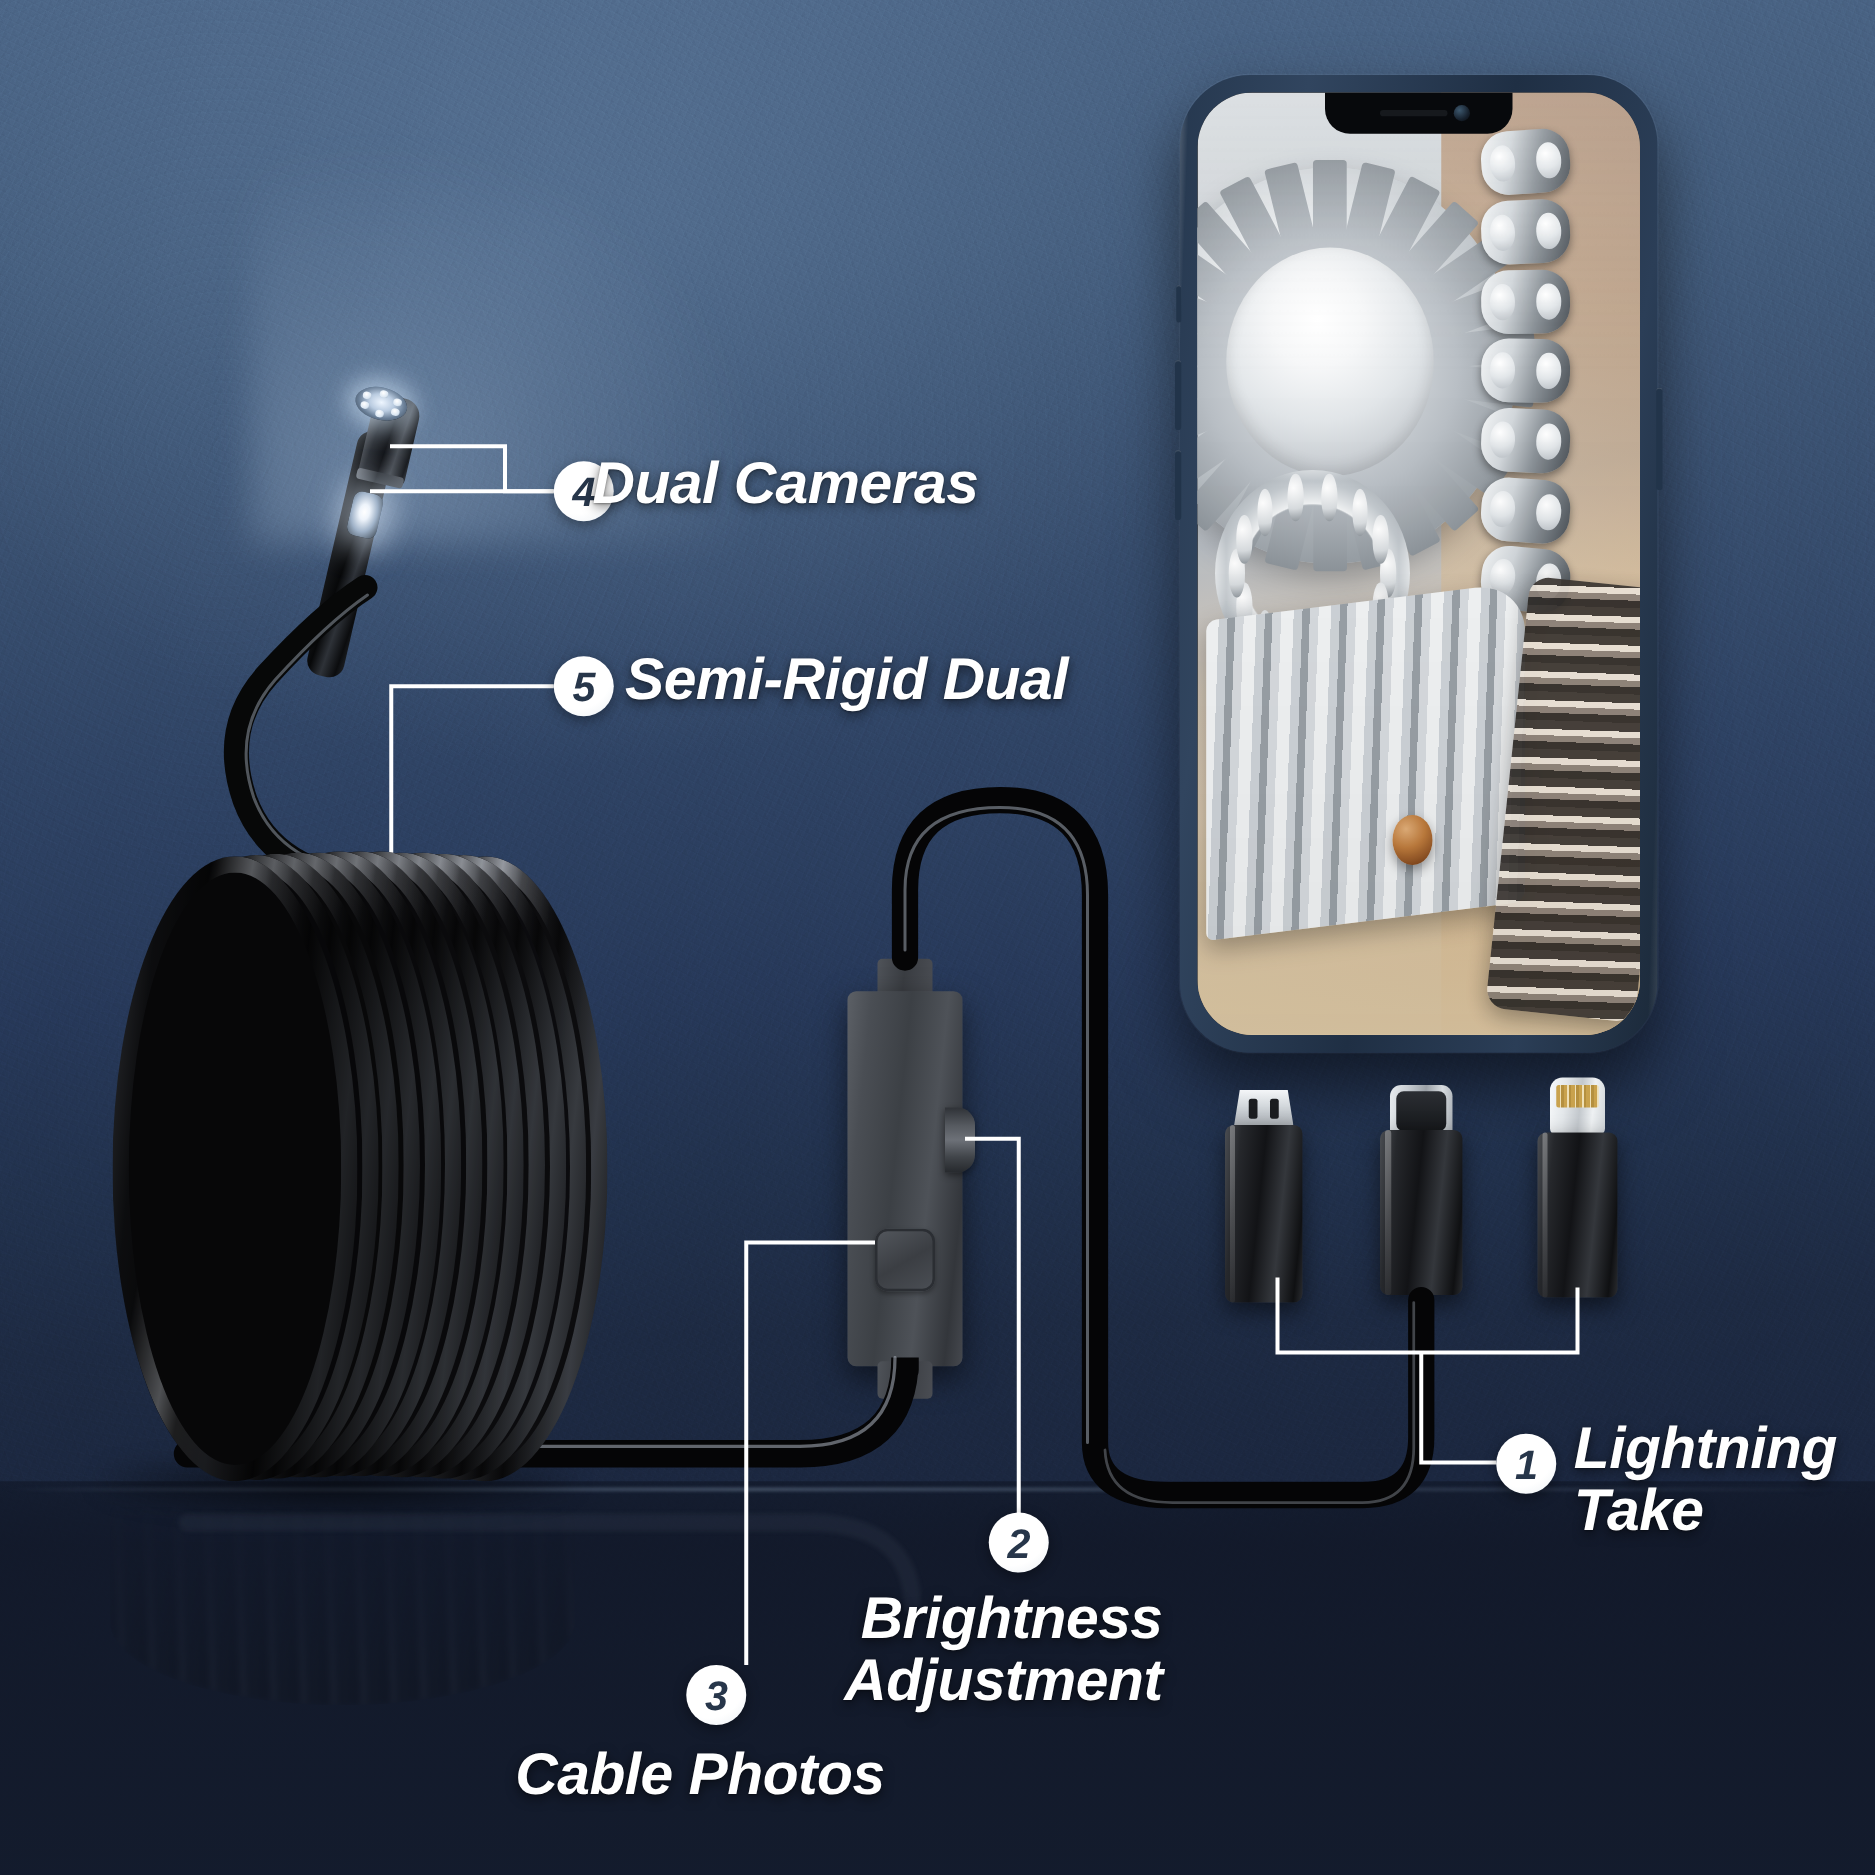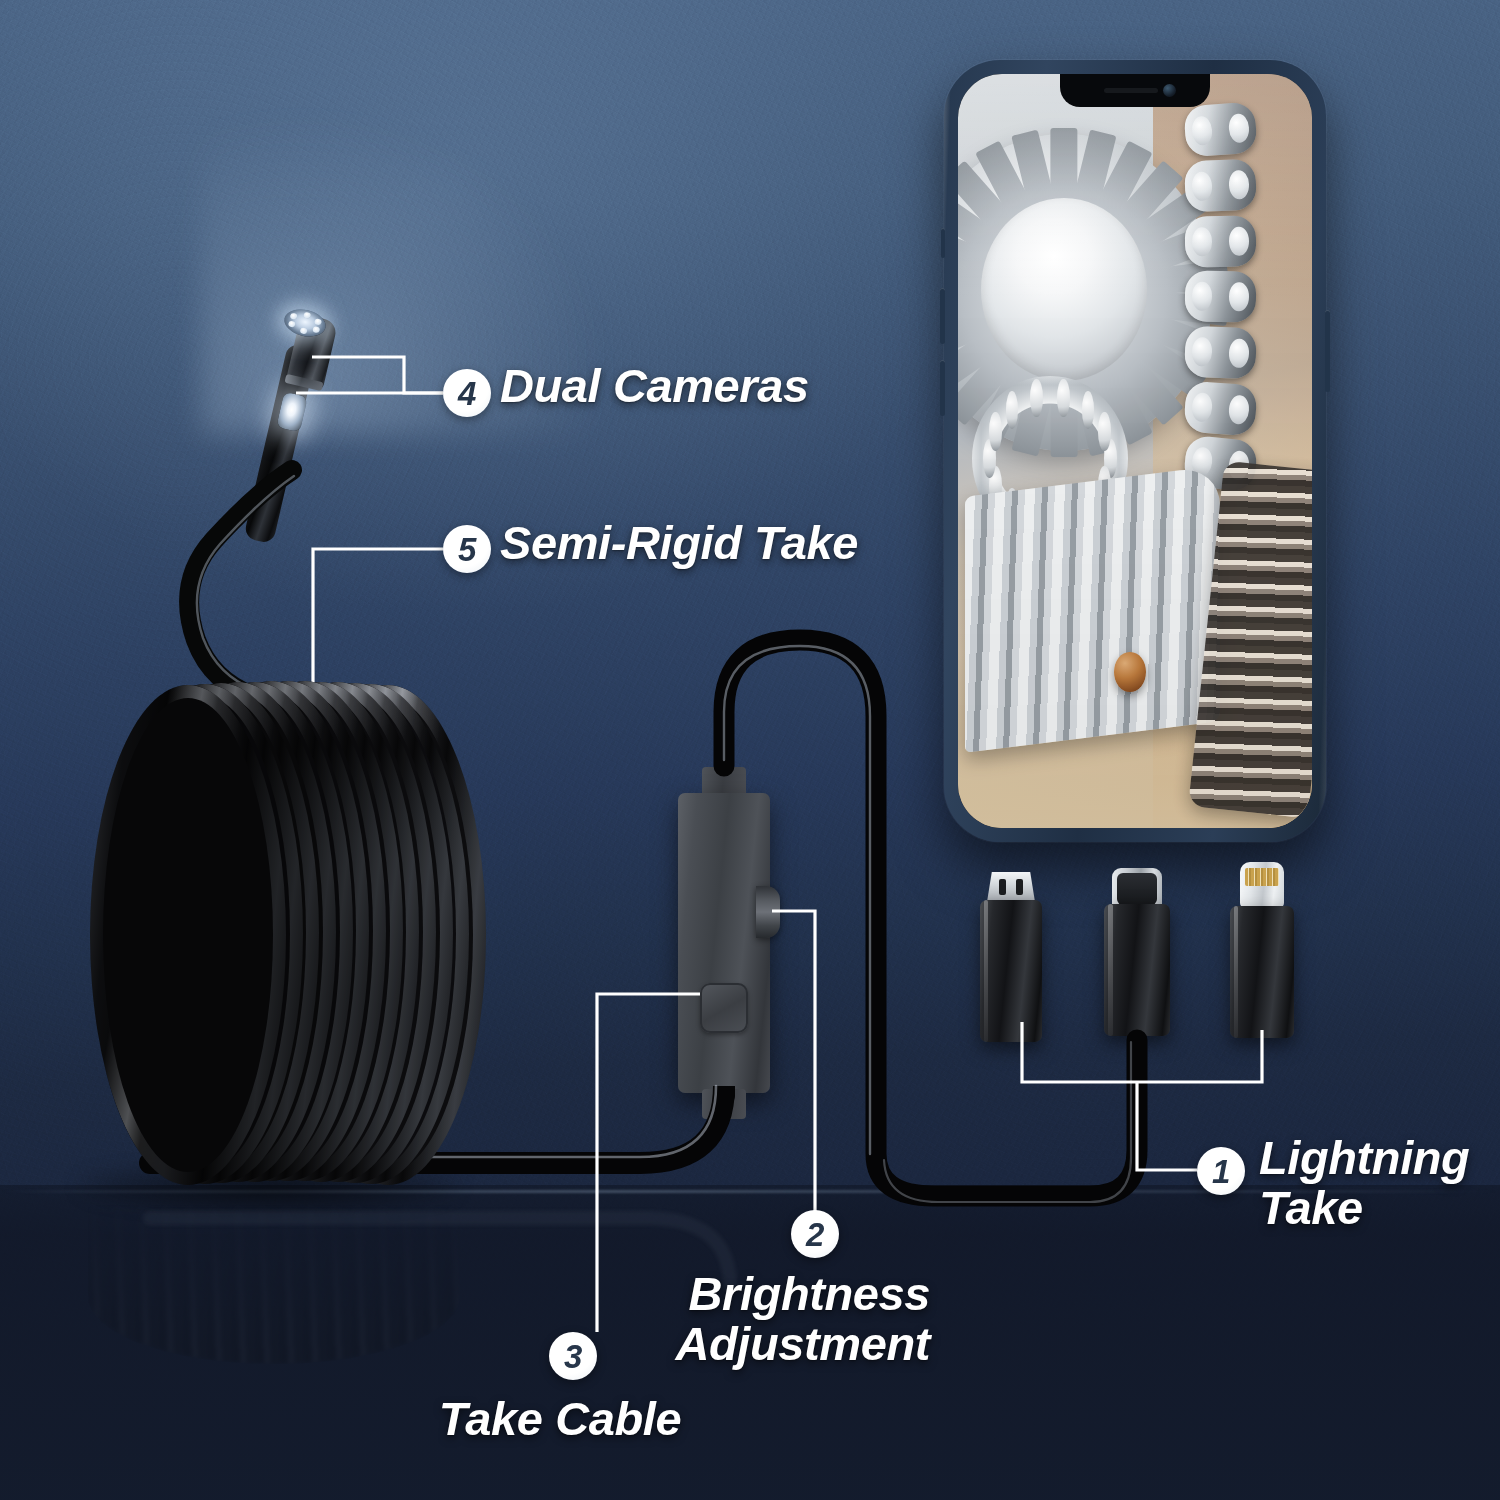--- a/index.html
+++ b/index.html
@@ -593,21 +593,21 @@
 
   <div class="badge" id="badge-1" style="left: 1197px; top: 1147px;">1</div>
   <div class="calltext" id="text-1" style="top: 1133px; left: 1259px;">Lightning
 Take</div>
 
   <div class="badge" id="badge-2" style="left: 791px; top: 1210px;">2</div>
   <div class="calltext right" id="text-2" style="top: 1269px; left: 600px; width: 330px;">Brightness
 Adjustment</div>
 
   <div class="badge" id="badge-3" style="left: 549px; top: 1332px;">3</div>
-  <div class="calltext center" id="text-3" style="top: 1394px; left: 380px; width: 360px;">Take Cable</div>
+  <div class="calltext center" id="text-3" style="top: 1394px; left: 380px; width: 360px;">Cable Photos</div>
 
   <div class="badge" id="badge-4" style="left: 443px; top: 369px;">4</div>
-  <div class="calltext" id="text-4" style="top: 361px; left: 500px;">Dual Cameras</div>
+  <div class="calltext" id="text-4" style="top: 361px; left: 474px;">Dual Cameras</div>
 
   <div class="badge" id="badge-5" style="left: 443px; top: 525px;">5</div>
-  <div class="calltext" id="text-5" style="top: 518px; left: 500px;">Semi-Rigid Take</div>
+  <div class="calltext" id="text-5" style="top: 518px; left: 500px;">Semi-Rigid Dual</div>
 
 </div>
 
 </body></html>

